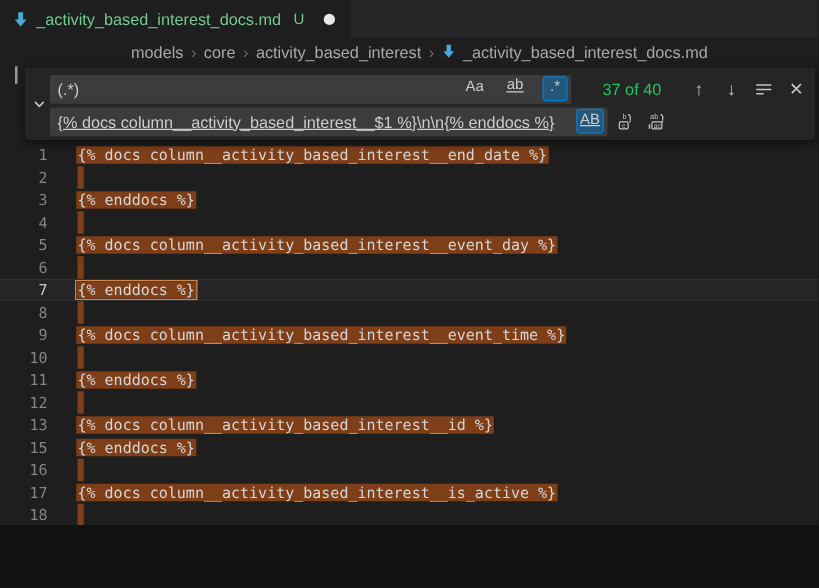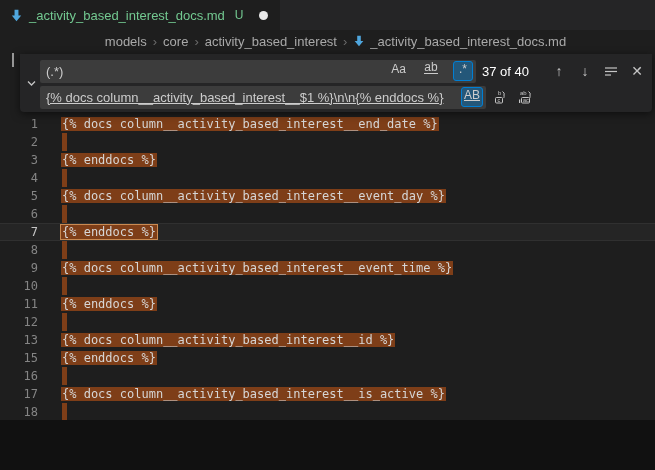--- a/index.html
+++ b/index.html
@@ -119,21 +119,21 @@
     min-width: 20px; height: 20px;
     display: inline-flex; align-items: flex-start; justify-content: center;
     border-radius: 3px;
     margin-left: 12px;
     font-size: 12px; color: #cccccc;
     border: 1px solid transparent;
     cursor: pointer; padding: 0 2px;
   }
   .fw-opt.word span { border-bottom: 1px solid #cccccc; line-height: 11px; }
   .fw-opt.active { background: #245779; border-color: #007fd4; }
-  .result-count { margin-left: 6px; color: #ffffff; white-space: nowrap; width: 58px; flex: none; }
+  .result-count { margin-left: 25px; color: #22c55e; white-space: nowrap; width: 58px; flex: none; }
   .icon-btn {
     width: 22px; height: 22px; flex: none;
     display: inline-flex; align-items: center; justify-content: center;
     color: #c5c5c5; font-size: 14px;
     border-radius: 3px; cursor: pointer; margin-left: 4px;
   }
   .find-row .icon-btn.first { margin-left: 8px; }
   .replace-row .icon-btn { margin-left: 2px; }
   .replace-row .icon-btn.first { margin-left: 4px; }
   .sel-icon line { stroke: #c5c5c5; stroke-width: 1.2; }

